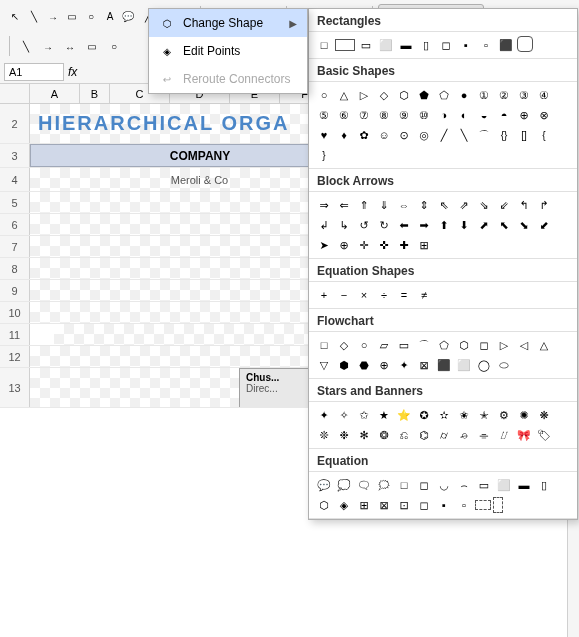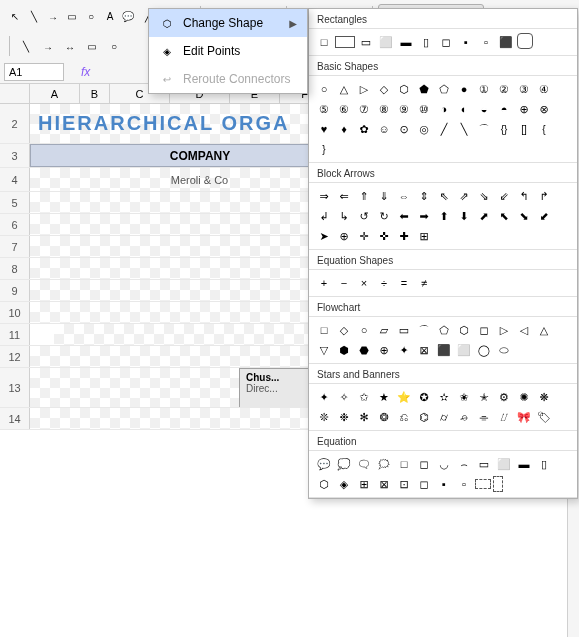--- a/index.html
+++ b/index.html
@@ -133,22 +133,22 @@
       width: 270px;
       background: #fff;
       border: 1px solid #b0b0b0;
       box-shadow: 3px 3px 8px rgba(0,0,0,0.2);
       z-index: 99;
       overflow-y: auto;
       max-height: 580px;
     }
 
     .shape-section-title {
-      font-size: 10px;
-      font-weight: normal;
+      font-size: 12px;
+      font-weight: bold;
       color: #333;
       padding: 5px 8px 3px 8px;
       border-bottom: 1px solid #e0e0e0;
     }
 
     .shape-grid {
       display: flex;
       flex-wrap: wrap;
       padding: 4px 6px;
       gap: 2px;
@@ -193,22 +193,21 @@
       border: 1px solid #c0c0c0;
       background: #fff;
       padding: 1px 4px;
       font-size: 11px;
       height: 18px;
     }
 
     .fx-label {
       font-size: 12px;
       font-style: italic;
-      color: #8b5cf6;
-      margin-left: 13px;
+      color: #000000;
     }
 
     .formula-input {
       flex: 1;
       border: none;
       outline: none;
       font-size: 11px;
       background: transparent;
     }
 
@@ -644,23 +643,18 @@
 
         <div style="position:absolute; right:0; top:0; width:130px; background:#e8e8e8; border:1px solid #a0a0a0; padding:3px 6px; font-size:10px; z-index:50;">
           <div style="font-weight:bold;">Chus...</div>
           <div style="color:#555;">Direc...</div>
           <div style="color:#555;margin-top:44px;">Devel...</div>
         </div>
       </div>
       <div class="grid-cell checkered" style="flex:1;"></div>
     </div>
 
-    <div class="grid-row" style="height:22px;">
-      <div class="row-num">14</div>
-      <div class="grid-cell checkered" style="width:340px;"></div>
-      <div class="grid-cell checkered" style="flex:1;"></div>
-    </div>
   </div>
 
   <div class="v-scroll">
     <div style="height:60px; background:#c0c0c0; margin:2px; border-radius:2px; cursor:pointer;"></div>
   </div>
 </div>
 
 </body></html>

